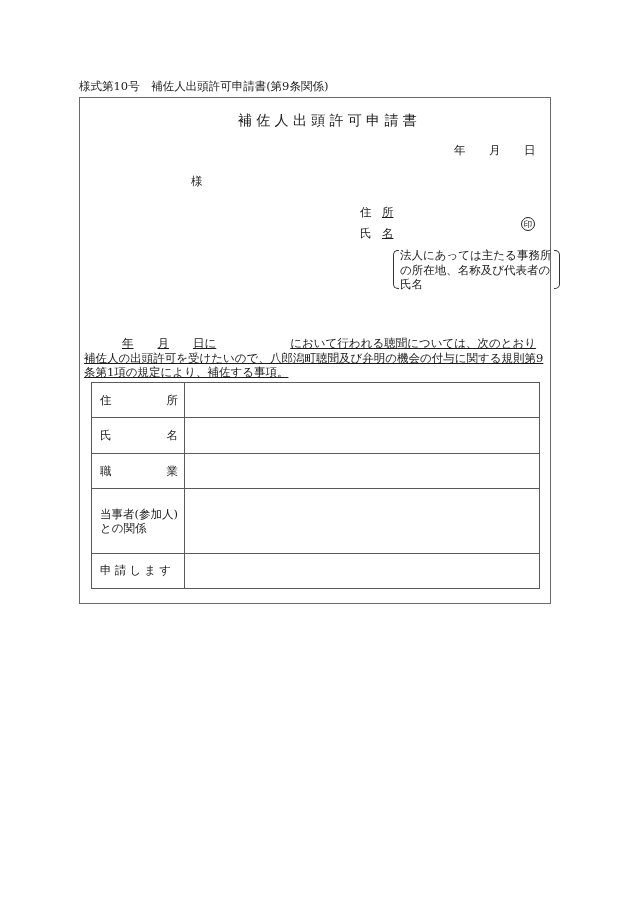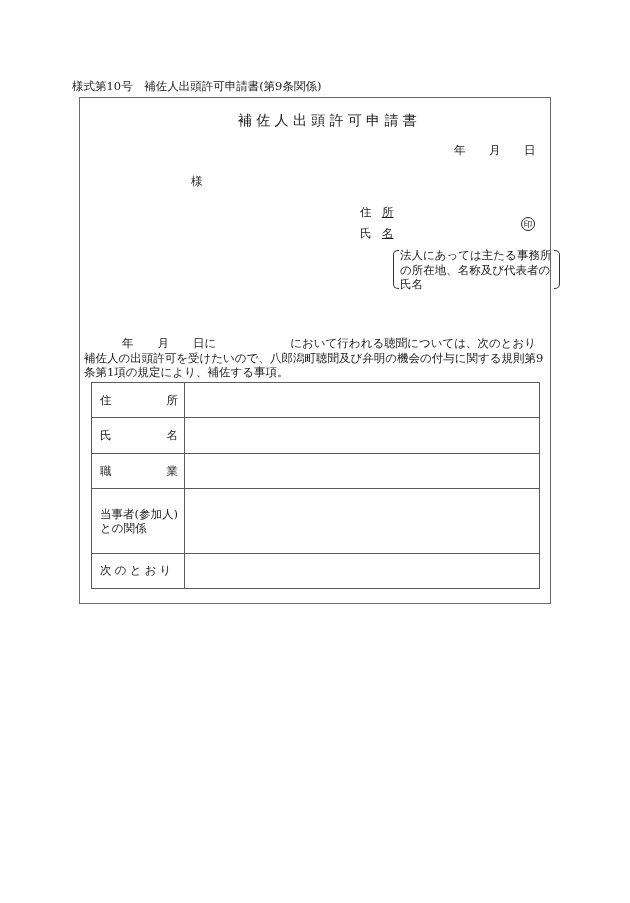--- a/index.html
+++ b/index.html
@@ -10,21 +10,21 @@
     body {
       width: 630px;
       height: 903px;
       position: relative;
       font-family: "DejaVu Serif", "Liberation Serif", serif;
       color: #1a1a1a;
       overflow: hidden;
     }
     .form-caption {
       position: absolute;
-      left: 72px;
+      left: 79px;
       top: 79px;
       font-size: 11.5px;
       letter-spacing: 0px;
       white-space: nowrap;
     }
     .frame {
       position: absolute;
       left: 79px;
       top: 97px;
       width: 472px;
@@ -106,21 +106,21 @@
       border-radius: 0 5px 5px 0;
     }
     .body-text {
       position: absolute;
       left: 84px;
       top: 336px;
       width: 462px;
       font-size: 11.5px;
       line-height: 14.5px;
     }
-    .body-text .line { white-space: nowrap; display: block; }
+    .body-text .line { white-space: nowrap; display: block; text-decoration: underline; }
     .body-text .sp-y { display: inline-block; width: 38px; }
     .body-text .sp-m { display: inline-block; width: 24px; }
     .body-text .sp-d { display: inline-block; width: 24px; }
     .body-text .sp-place { display: inline-block; width: 74px; }
     table.info-table {
       position: absolute;
       left: 91px;
       top: 382px;
       width: 449px;
       height: 207px;
@@ -218,18 +218,18 @@
   </tr>
   <tr>
     <td class="label lbl-multi">
       <div>当事者(参加人)</div>
       <div>との関係</div>
     </td>
     <td class="value"></td>
   </tr>
   <tr>
     <td class="label">
-      <span class="lbl-spaced">次のとおり</span>
+      <span class="lbl-spaced">申請します</span>
     </td>
     <td class="value"></td>
   </tr>
 </tbody>
   </table>
 
 </body></html>

